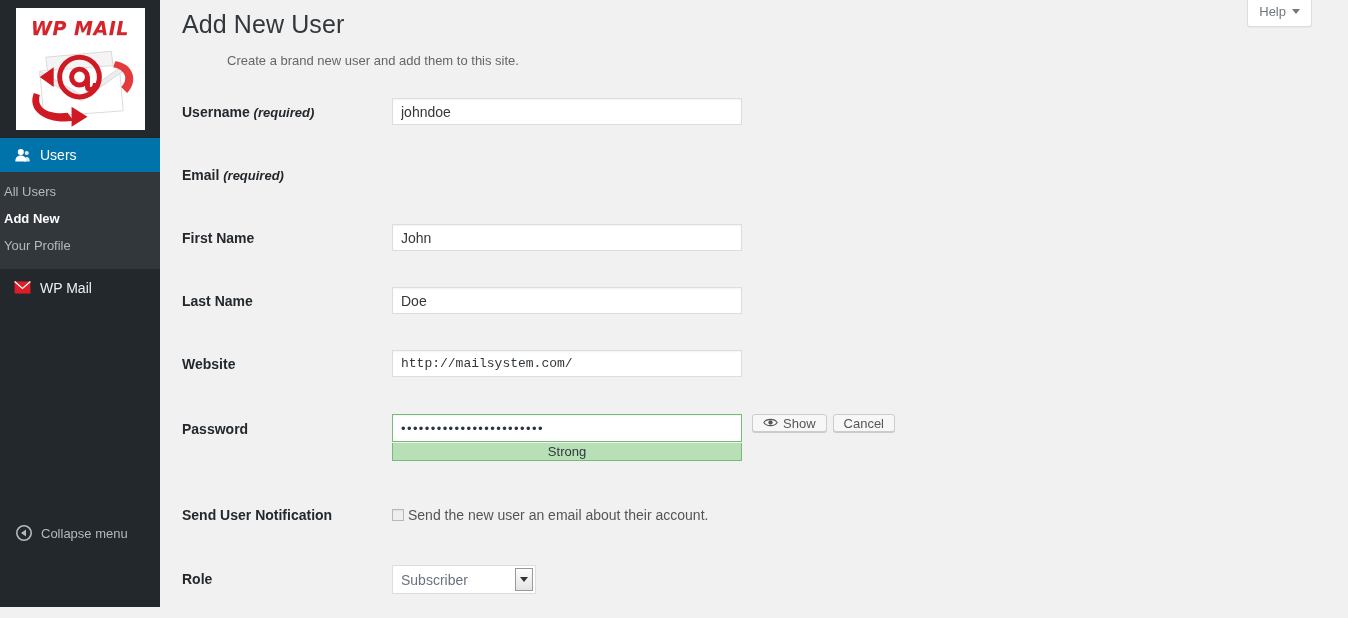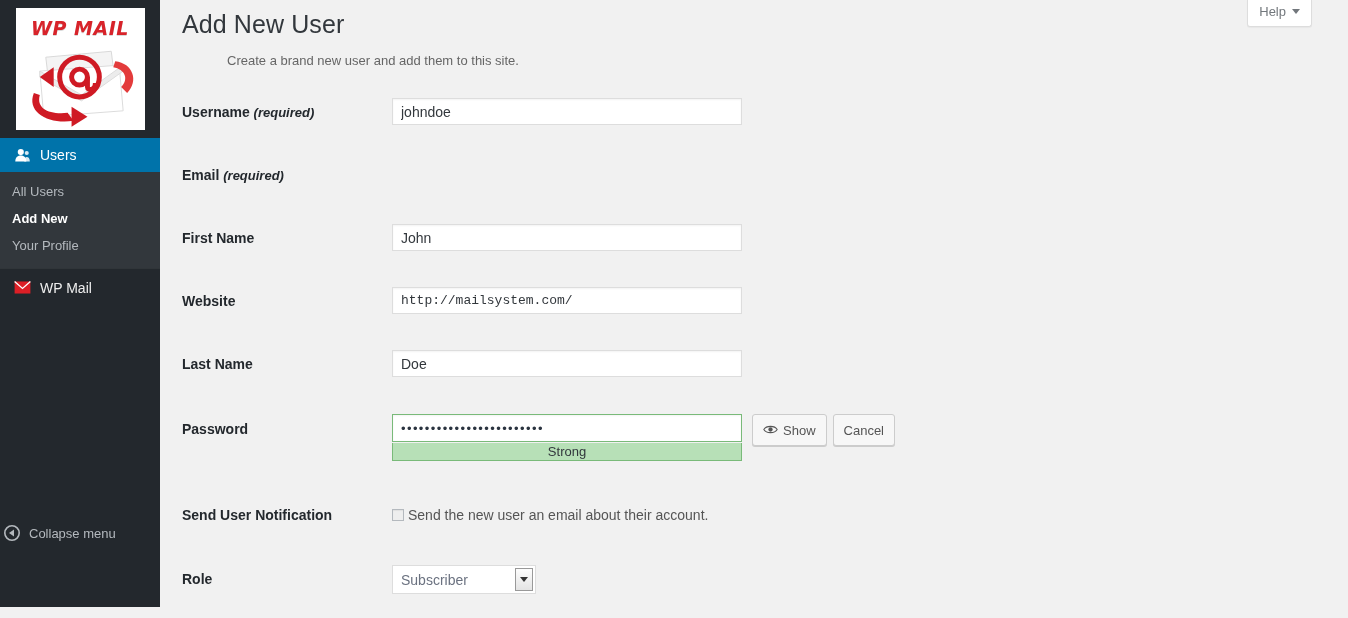--- a/index.html
+++ b/index.html
@@ -77,32 +77,32 @@
   .menu-item.wpmail .blue-tick {
     position: absolute; right: 0; top: 6px;
     width: 3px; height: 10px; background: #1f7fb8;
   }
 
   .submenu { background: #32373c; padding: 6px 0 9px 0; }
   .submenu .sub-item {
     display: block;
     font-size: 13px;
     line-height: 27px;
-    padding-left: 12px;
+    padding-left: 4px;
     color: #b4b9be;
     cursor: pointer;
     white-space: nowrap;
   }
   .submenu .sub-item.current { color: #fff; font-weight: bold; }
 
   #collapse {
     position: absolute; left: 0; bottom: 57px;
     width: 160px; height: 34px;
     display: flex; align-items: center;
-    padding-left: 4px;
+    padding-left: 16px;
     font-size: 13px; color: #b4b9be;
     cursor: pointer;
   }
   #collapse .c-icon { margin-right: 9px; display: flex; }
 
   
   #main {
     position: absolute; left: 160px; top: 0;
     width: 1188px; height: 618px;
     background: #f1f1f1;
@@ -178,21 +178,21 @@
   .pw-strength {
     width: 350px; height: 18px;
     margin-top: 1px;
     background: #b7e0b7;
     border: 1px solid #79ba79;
     border-top: none;
     display: flex; align-items: center; justify-content: center;
     font-size: 13px; color: #32373c;
   }
   .btn {
-    height: 32px;
+    height: 18px;
     border: 1px solid #ccc;
     background: #f7f7f7;
     border-radius: 3px;
     color: #555;
     font-size: 13px;
     font-family: "Liberation Sans", sans-serif;
     padding: 0 10px;
     cursor: pointer;
     display: inline-flex; align-items: center; gap: 5px;
     box-shadow: 0 1px 0 #ccc;
@@ -332,30 +332,30 @@
       </div>
 
       <div class="frow">
         <div class="flabel">First Name</div>
         <div class="fcol">
           <input class="txt" type="text" value="John" style="">
         </div>
       </div>
 
       <div class="frow">
+        <div class="flabel">Last Name</div>
+        <div class="fcol">
+          <input class="txt" type="text" value="Doe" style="">
+        </div>
+      </div>
+
+      <div class="frow">
         <div class="flabel">Website</div>
         <div class="fcol">
           <input class="txt mono" type="text" value="http://mailsystem.com/" style="">
-        </div>
-      </div>
-
-      <div class="frow">
-        <div class="flabel">Last Name</div>
-        <div class="fcol">
-          <input class="txt" type="text" value="Doe" style="">
         </div>
       </div>
 
       <div class="frow" style="height:87px">
         <div class="flabel" style="top:14px">Password</div>
         <div class="fcol" style="top:7px">
           <div class="pw-wrap">
             <div class="pw-field">••••••••••••••••••••••••</div>
             <div class="pw-strength">Strong</div>
           </div>

